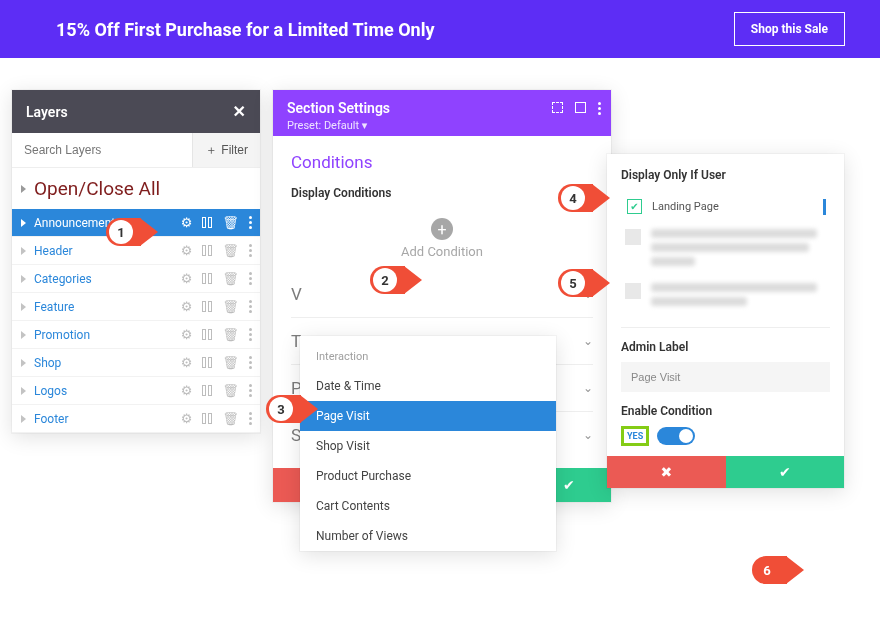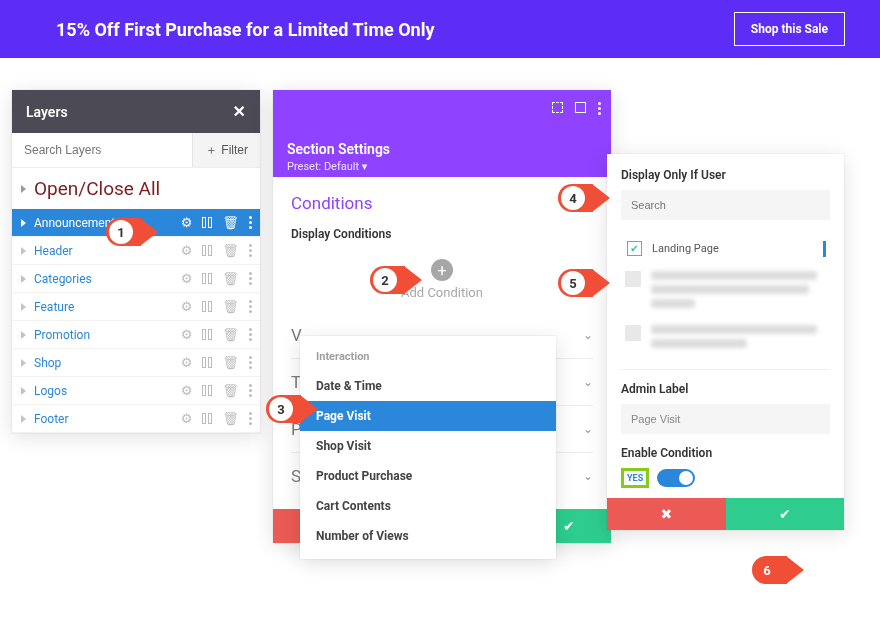--- a/index.html
+++ b/index.html
@@ -22,34 +22,34 @@
     .layer-row .name { flex: 1; }
     .layer-row .icns { display: flex; gap: 10px; align-items: center; color: #bdbdbd; font-size: 13px; }
     .layer-row.sel { background: #2b87da; color: #fff; }
     .layer-row.sel .icns { color: #fff; }
     .tri { position: absolute; left: 9px; top: 50%; transform: translateY(-50%); width: 0; height: 0; border-top: 4px solid transparent; border-bottom: 4px solid transparent; border-left: 5px solid #c3c3c3; }
     .open-close .tri { border-left-color: #9a9a9a; }
     
     
     .sect { position: absolute; left: 273px; top: 90px; width: 338px; background: #fff; }
     .sect-head { background: #8f42ff; color: #fff; padding: 10px 14px 4px; }
-    .sect-head .title { font-size: 14px; font-weight: 600; margin-top: 41px; }
+    .sect-head .title { font-size: 14px; font-weight: 600; }
     .sect-head .preset { font-size: 11px; opacity: .85; margin-top: 3px; }
     .sect-head .icons { position: absolute; right: 10px; top: 12px; display: flex; gap: 12px; font-size: 14px; }
     .tabs { display: flex; background: #8f42ff; }
     .tab { flex: 1; padding: 11px 0; text-align: center; font-size: 12px; color: rgba(255,255,255,.8); cursor: pointer; }
     .tab.active { background: #6c2eb9; color: #fff; }
     .sect-body { padding: 16px 18px 0; position: relative; }
     .conditions-h { color: #8f42ff; font-size: 17px; font-weight: 400; margin-bottom: 14px; }
     .sub-label { font-size: 12px; font-weight: 600; color: #333; margin-bottom: 10px; }
     .add-cond { text-align: center; color: #a7a7a7; font-size: 13px; padding: 8px 0 12px; position: relative; }
     .add-circle { width: 22px; height: 22px; border-radius: 50%; background: #a7a7a7; color: #fff; display: inline-flex; align-items: center; justify-content: center; font-size: 16px; margin-bottom: 4px; cursor: pointer; }
     
     
-    .dd { position: absolute; left: 300px; top: 336px; width: 256px; background: #fff; z-index: 50; padding: 10px 0 8px; font-weight: bold; }
+    .dd { position: absolute; left: 300px; top: 336px; width: 256px; background: #fff; z-index: 50; padding: 10px 0 0; }
     .dd-h { font-size: 11px; color: #a0a0a0; padding: 4px 16px 8px; }
     .dd-item { padding: 8px 16px; font-size: 12px; color: #444; cursor: pointer; }
     .dd-item.sel { background: #2b87da; color: #fff; }
     
     
     .faded-rows { color: #7c7c7c; font-size: 17px; }
     .faded-row { display: flex; justify-content: space-between; align-items: center; padding: 13px 0; border-bottom: 1px solid #eee; }
     .faded-row:last-child { border-bottom: none; }
     .chev-d { font-size: 12px; color: #999; }
     
@@ -310,21 +310,20 @@
   <div class="dd-item">Date &amp; Time</div>
   <div class="dd-item sel">Page Visit</div>
   <div class="dd-item">Shop Visit</div>
   <div class="dd-item">Product Purchase</div>
   <div class="dd-item">Cart Contents</div>
   <div class="dd-item">Number of Views</div>
 </div>
 
 <div class="cond shadow">
   <div class="cond-label">Display Only If User</div>
-  <input class="cond-search" placeholder="Search" style="">
   <div class="page-row">
     <span class="chk">✔</span>
     <span>Landing Page</span>
     <span class="bar"></span>
   </div>
   <div class="blur-row">
     <div class="blur-box"></div>
     <div class="blur-lines">
         <div class="blur-line" style="width:95%"></div>
         <div class="blur-line" style="width:90%"></div>

